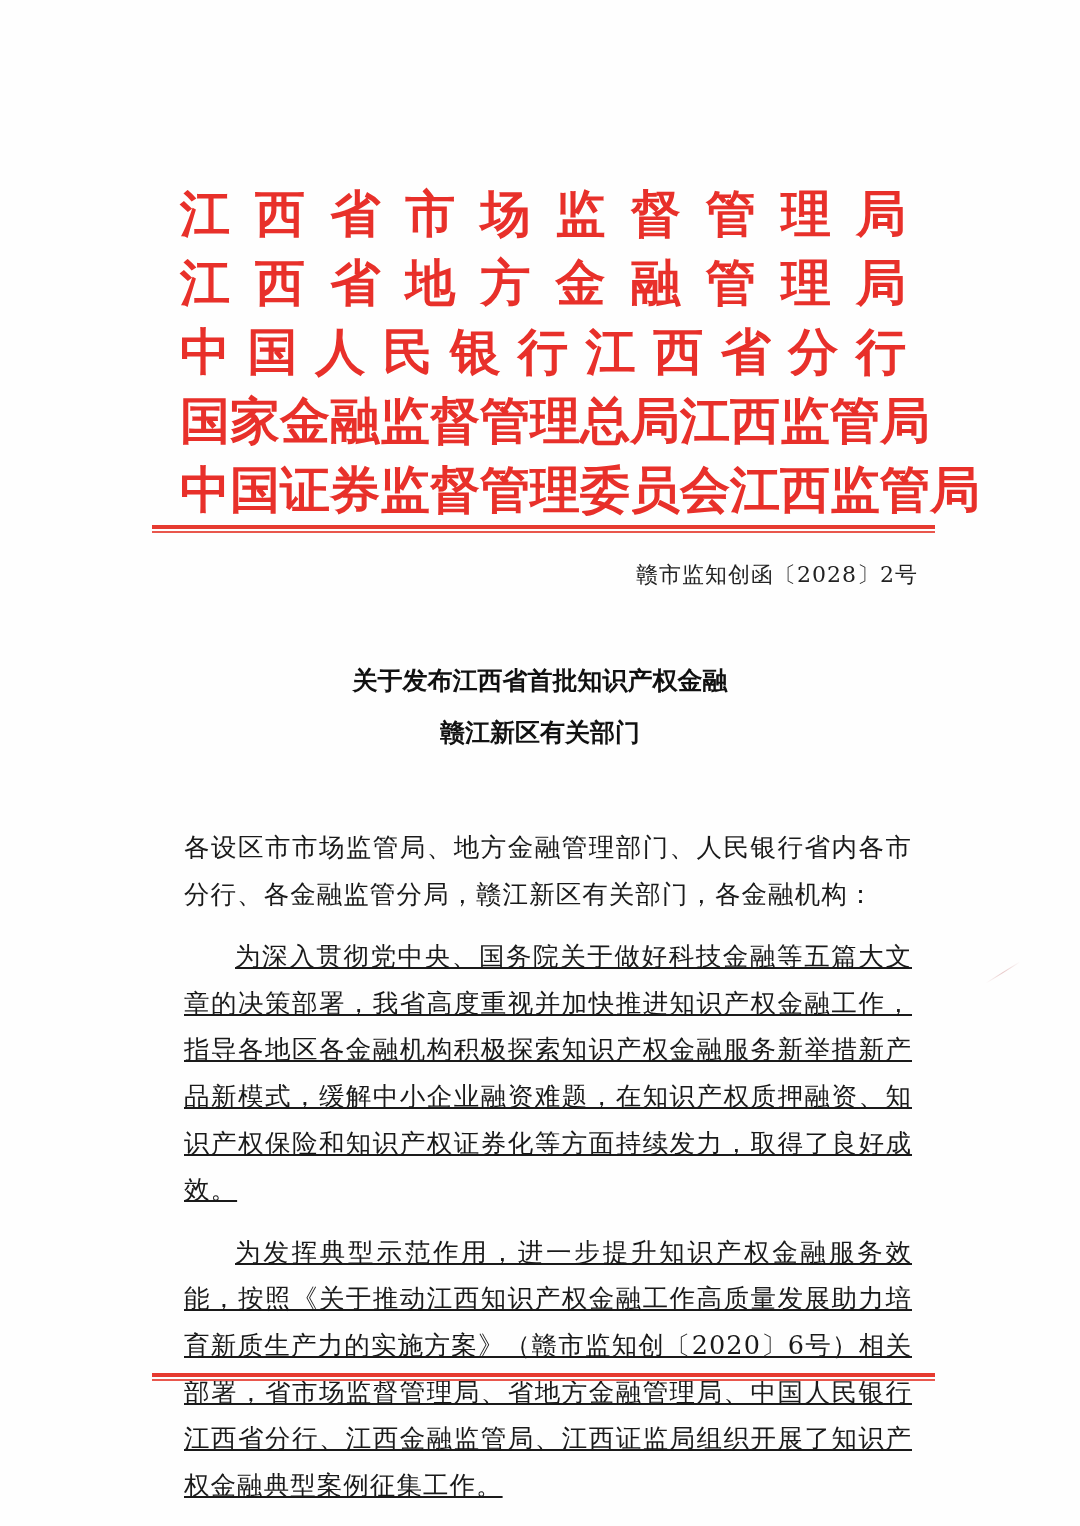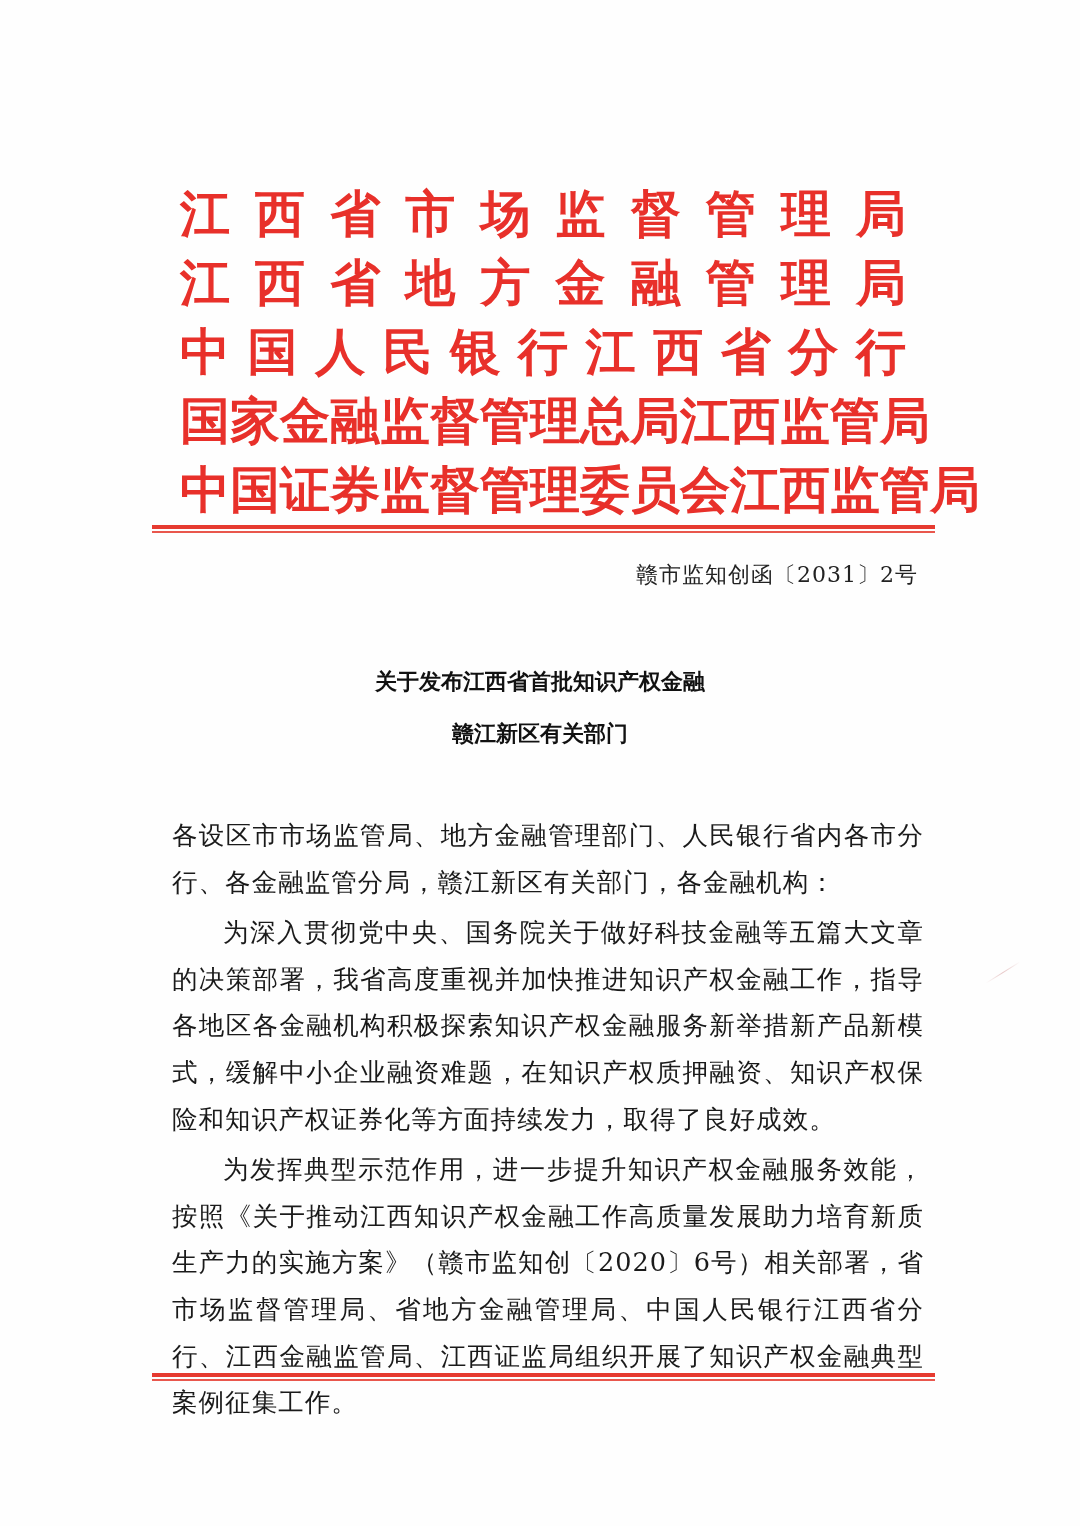--- a/index.html
+++ b/index.html
@@ -18,30 +18,30 @@
   .rule-thick { height:4px; background:#e63a30; }
   .rule-gap { height:2px; background:transparent; }
   .rule-thin { height:2px; background:#e9574d; }
   .doc-number {
     position:absolute; right:162px; top:560px; font-size:22px; letter-spacing:1px;
     font-family:"DejaVu Serif","Liberation Serif",serif; color:#222;
   }
   .title {
     position:absolute; left:0; width:1080px; top:655px; text-align:center;
     font-family:"DejaVu Serif","Liberation Serif",serif; font-weight:bold;
-    font-size:22px; line-height:52px; color:#111;
+    font-size:25px; line-height:52px; color:#111;
   }
   .body-text {
     position:absolute; left:168px; top:808px; width:760px;
     font-family:"DejaVu Serif","Liberation Serif",serif; font-size:25.5px;
     line-height:46.6px; color:#1a1a1a; text-align:justify; text-justify:inter-character;
     letter-spacing:1.05px;
   }
-  .body-text p { margin:4px; }
-  .indent { text-indent:2em; }
+  .body-text p { margin:16px; }
+  .indent { text-indent:2em;text-decoration:underline; }
   .scan-mark {
     position:absolute; left:983px; top:972px; width:40px; height:1px;
     background:linear-gradient(90deg, transparent, #d7a0a0, transparent);
     transform:rotate(-32deg); opacity:.6;
   }
 </style>
 </head>
 <body>
 
 <div class="header-block">
@@ -118,21 +118,21 @@
       <span>局</span>
     </div>
 </div>
 
 <div class="red-rule" style="top:525px;">
   <div class="rule-thick"></div>
     <div class="rule-gap"></div>
     <div class="rule-thin"></div>
 </div>
 
-<div class="doc-number">赣市监知创函〔2031〕2号</div>
+<div class="doc-number">赣市监知创函〔2028〕2号</div>
 
 <div class="title">
   <div>关于发布江西省首批知识产权金融</div>
   <div>赣江新区有关部门</div>
 </div>
 
 <div class="body-text">
   <p>各设区市市场监管局、地方金融管理部门、人民银行省内各市分行、各金融监管分局，赣江新区有关部门，各金融机构：</p>
   <p class="indent">为深入贯彻党中央、国务院关于做好科技金融等五篇大文章的决策部署，我省高度重视并加快推进知识产权金融工作，指导各地区各金融机构积极探索知识产权金融服务新举措新产品新模式，缓解中小企业融资难题，在知识产权质押融资、知识产权保险和知识产权证券化等方面持续发力，取得了良好成效。</p>
   <p class="indent">为发挥典型示范作用，进一步提升知识产权金融服务效能，按照《关于推动江西知识产权金融工作高质量发展助力培育新质生产力的实施方案》（赣市监知创〔2020〕6号）相关部署，省市场监督管理局、省地方金融管理局、中国人民银行江西省分行、江西金融监管局、江西证监局组织开展了知识产权金融典型案例征集工作。</p>

